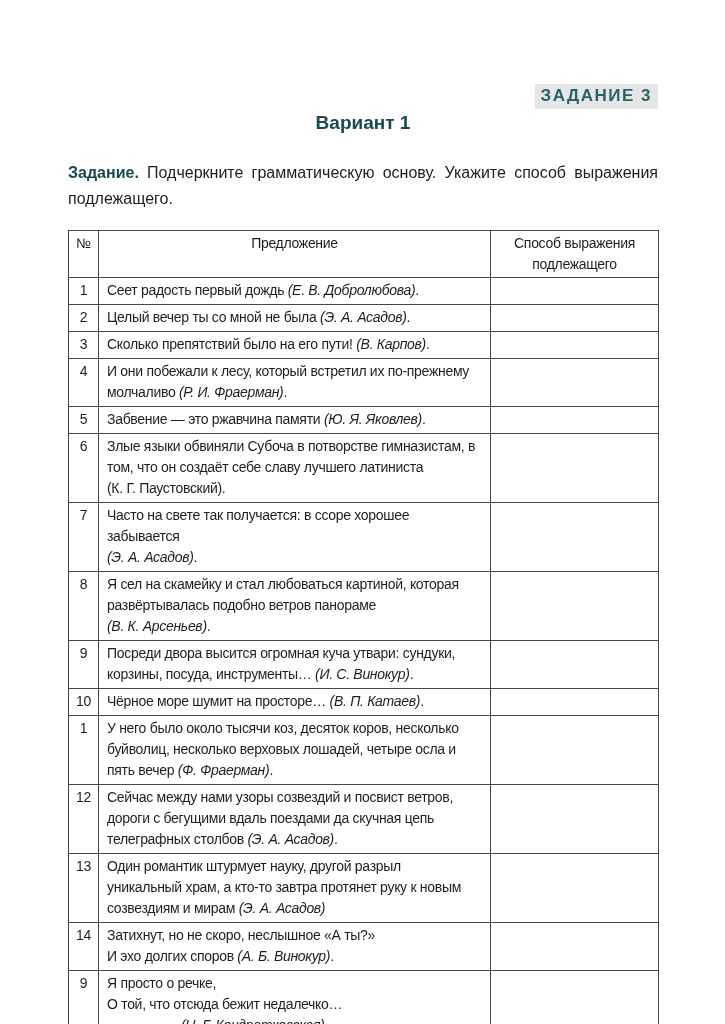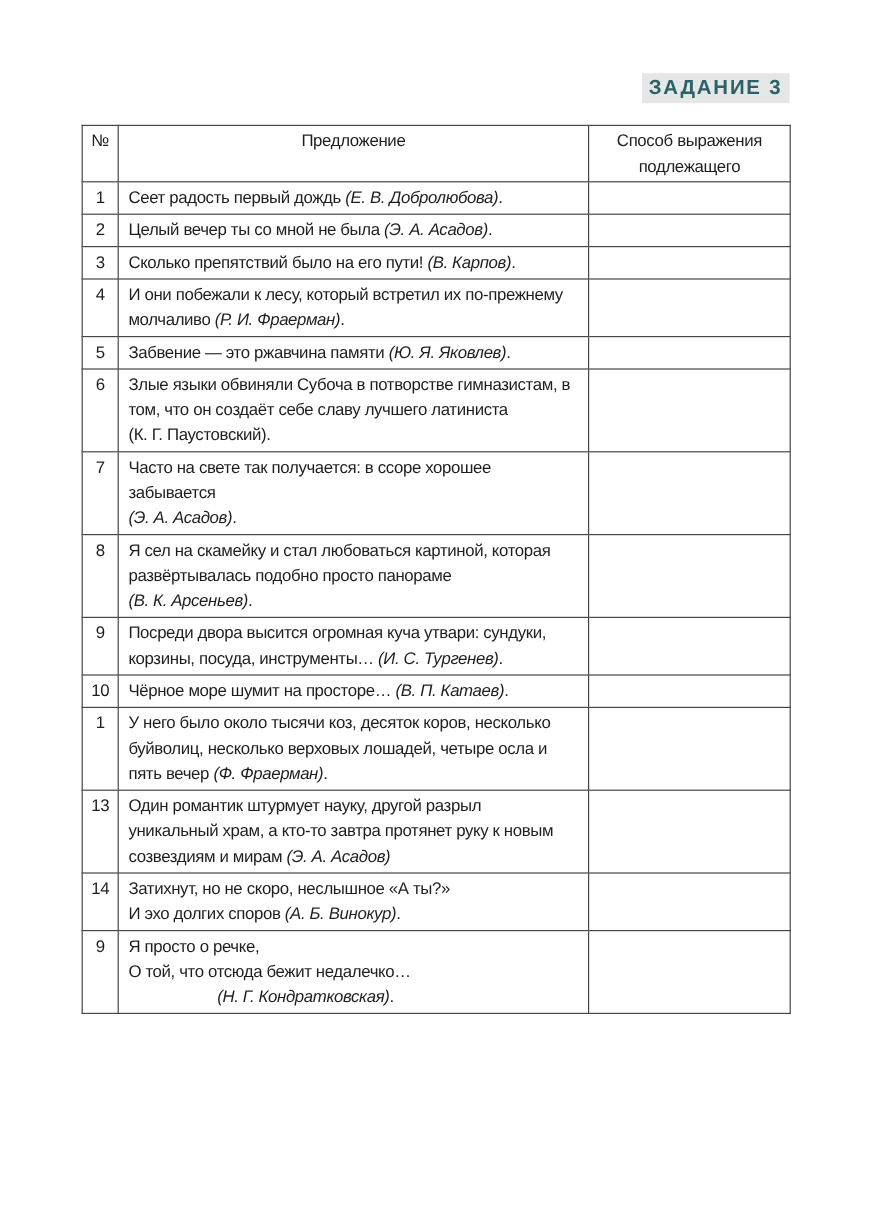--- a/index.html
+++ b/index.html
@@ -10,21 +10,21 @@
     height: 1024px;
     overflow: hidden;
     font-family: "Liberation Sans", sans-serif;
     color: #1e1e1e;
   }
   .page {
     position: relative;
     width: 725px;
     height: 745px;
     box-sizing: border-box;
-    padding: 61px 67px 0 68px;
+    padding: 84px 67px 0 68px;
   }
   .badge-row {
     text-align: right;
     height: 26px;
   }
   .badge {
     display: inline-block;
     font-size: 17px;
     font-weight: bold;
     letter-spacing: 1.5px;
@@ -84,21 +84,23 @@
 </style>
 </head>
 <body>
 
 <div class="page">
 
   <div class="badge-row">
     <span class="badge">ЗАДАНИЕ 3</span>
   </div>
 
+  <h1 class="variant-title">Вариант 1</h1>
 
+  <p class="task-par"><span class="task-label">Задание.</span><span> Подчеркните грамматическую основу. Укажите способ выражения подлежащего.</span></p>
 
   <table class="ex">
     <colgroup>
       <col class="w-num">
         <col class="w-sent">
         <col class="w-ans">
     </colgroup>
     <thead>
       <tr>
         <th class="h-num">№</th>
@@ -137,36 +139,41 @@
           <td class="c-sent"><span>Злые языки обвиняли Субоча в потворстве гимназистам, в</span><br><span>том, что он создаёт себе славу лучшего латиниста</span><br><span>(К. Г. Паустовский).</span></td>
           <td class="c-ans"></td>
         </tr>
         <tr>
           <td class="c-num">7</td>
           <td class="c-sent"><span>Часто на свете так получается: в ссоре хорошее забывается</span><br><i>(Э. А. Асадов)</i><span>.</span></td>
           <td class="c-ans"></td>
         </tr>
         <tr>
           <td class="c-num">8</td>
-          <td class="c-sent"><span>Я сел на скамейку и стал любоваться картиной, которая</span><br><span>развёртывалась подобно просто панораме</span><br><i>(В. К. Арсеньев)</i><span>.</span></td>
+          <td class="c-sent"><span>Я сел на скамейку и стал любоваться картиной, которая</span><br><span>развёртывалась подобно ветров панораме</span><br><i>(В. К. Арсеньев)</i><span>.</span></td>
           <td class="c-ans"></td>
         </tr>
         <tr>
           <td class="c-num">9</td>
-          <td class="c-sent"><span>Посреди двора высится огромная куча утвари: сундуки,</span><br><span>корзины, посуда, инструменты… </span><i>(И. С. Тургенев)</i><span>.</span></td>
+          <td class="c-sent"><span>Посреди двора высится огромная куча утвари: сундуки,</span><br><span>корзины, посуда, инструменты… </span><i>(И. С. Винокур)</i><span>.</span></td>
           <td class="c-ans"></td>
         </tr>
         <tr>
           <td class="c-num">10</td>
           <td class="c-sent"><span>Чёрное море шумит на просторе… </span><i>(В. П. Катаев)</i><span>.</span></td>
           <td class="c-ans"></td>
         </tr>
         <tr>
           <td class="c-num">1</td>
           <td class="c-sent"><span>У него было около тысячи коз, десяток коров, несколько</span><br><span>буйволиц, несколько верховых лошадей, четыре осла и</span><br><span>пять вечер </span><i>(Ф. Фраерман)</i><span>.</span></td>
+          <td class="c-ans"></td>
+        </tr>
+        <tr>
+          <td class="c-num">12</td>
+          <td class="c-sent"><span>Сейчас между нами узоры созвездий и посвист ветров,</span><br><span>дороги с бегущими вдаль поездами да скучная цепь</span><br><span>телеграфных столбов </span><i>(Э. А. Асадов)</i><span>.</span></td>
           <td class="c-ans"></td>
         </tr>
         <tr>
           <td class="c-num">13</td>
           <td class="c-sent"><span>Один романтик штурмует науку, другой разрыл</span><br><span>уникальный храм, а кто-то завтра протянет руку к новым</span><br><span>созвездиям и мирам </span><i>(Э. А. Асадов)</i></td>
           <td class="c-ans"></td>
         </tr>
         <tr>
           <td class="c-num">14</td>
           <td class="c-sent"><span>Затихнут, но не скоро, неслышное «А ты?»</span><br><span>И эхо долгих споров </span><i>(А. Б. Винокур)</i><span>.</span></td>

